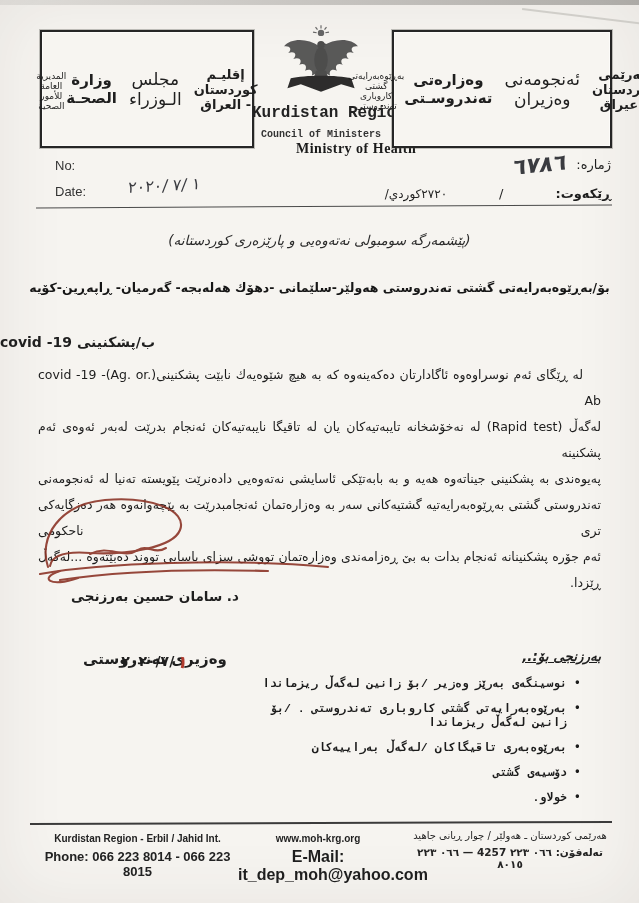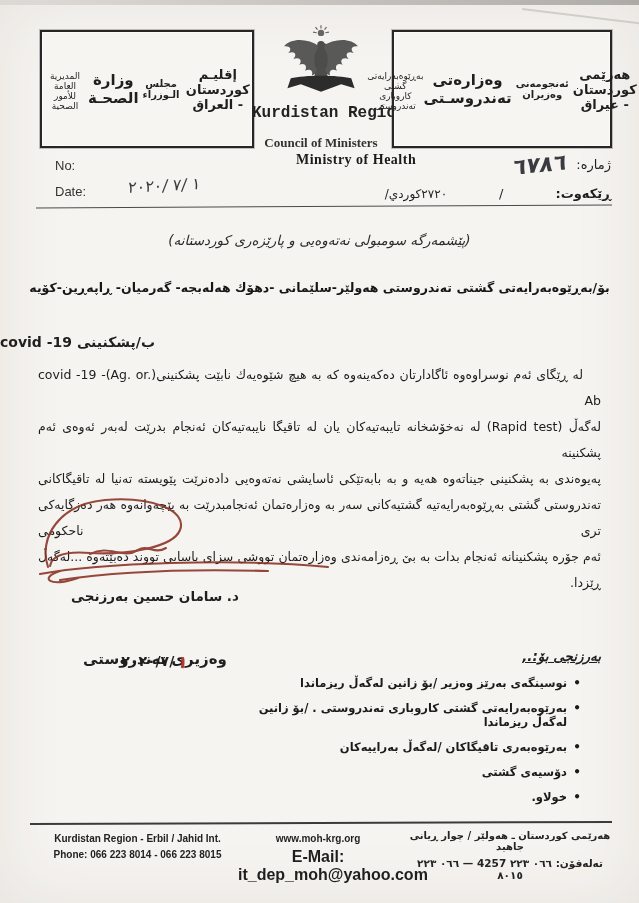--- a/index.html
+++ b/index.html
@@ -14,28 +14,28 @@
   .corner-fold{position:absolute;top:-6px;right:-14px;width:130px;height:22px;
     border-bottom:2px solid #c2c0bb;transform:rotate(7deg);opacity:.7;}
 
   
   .hbox{position:absolute;border:2px solid #262626;box-shadow:0 0 0 1px rgba(90,88,84,.35), inset 0 0 0 1px rgba(255,255,255,.6);
     display:flex;flex-direction:row;align-items:center;justify-content:center;
     text-align:center;direction:rtl;background:#f7f5f1;}
   .hbox-left{left:40px;top:30px;width:210px;height:114px;}
   .hbox-right{left:392px;top:30px;width:216px;height:114px;}
   .hbox .l1{font-size:13px;font-weight:bold;margin:2px 0;}
-  .hbox .l2{font-size:10px;font-weight:bold;margin:3px 4px;}
+  .hbox .l2{font-size:17px;font-weight:normal;margin:3px 12px;}
   .hbox .l3{font-size:15px;font-weight:bold;margin:3px 0;}
   .hbox .l4{font-size:9px;margin-top:4px;}
 
   .emblem-wrap{position:absolute;left:252px;top:24px;width:138px;text-align:center;}
   .emblem-wrap svg{width:84px;height:80px;display:block;margin:0 auto;opacity:.92;}
   .emb-c1{font-family:Liberation Mono, monospace;font-weight:bold;font-size:16px;white-space:nowrap;color:#222;}
-  .emb-c2{font-family:Liberation Serif, serif;font-weight:bold;font-size:13px;white-space:nowrap;color:#333;margin-top:13px;}
+  .emb-c2{font-family:Liberation Mono, monospace;font-weight:bold;font-size:10px;white-space:nowrap;color:#333;margin-top:7px;}
   .emb-c3{font-family:"Liberation Serif",serif;font-weight:bold;font-size:14px;letter-spacing:.5px;white-space:nowrap;color:#1b1b1b;margin-top:1px;padding-left:44px;}
 
   
   .ref-no{position:absolute;left:55px;top:158px;font-size:13px;color:#333;font-family:"Liberation Sans",sans-serif;}
   .ref-date{position:absolute;left:55px;top:184px;font-size:13px;color:#333;font-family:"Liberation Sans",sans-serif;}
   .hand{color:#3a3b40;}
   .ref-date-hand{position:absolute;left:128px;top:176px;font-size:16px;letter-spacing:4px;
     transform:rotate(-3deg) skewX(-8deg);direction:ltr;}
   .ref-right-1{position:absolute;right:28px;top:152px;display:flex;direction:rtl;align-items:center;gap:10px;}
   .ref-num-label{font-size:13px;}
@@ -60,35 +60,35 @@
   
   .sig-svg{position:absolute;left:30px;top:492px;width:310px;height:100px;}
   .sig-name{position:absolute;left:40px;top:588px;width:230px;text-align:center;direction:rtl;font-weight:bold;font-size:13.5px;}
   .sig-title{position:absolute;left:40px;top:650px;width:230px;text-align:center;direction:rtl;font-weight:bold;font-size:15px;}
   .sig-date{position:absolute;left:40px;top:650px;width:230px;text-align:center;direction:ltr;font-weight:bold;font-size:14px;letter-spacing:2px;}
   .sig-date .hand-red{color:#b03b2e;display:inline-block;transform:rotate(12deg) translateY(2px);font-size:17px;margin-left:4px;}
 
   
   .cc-header{position:absolute;right:38px;top:648px;direction:rtl;font-weight:bold;font-style:italic;
     font-size:13.5px;text-decoration:underline;letter-spacing:1px;}
-  .cc-list{position:absolute;right:58px;top:676px;width:330px;direction:rtl;list-style:none;margin:0;padding:0;}
+  .cc-list{position:absolute;right:58px;top:676px;width:330px;direction:rtl;list-style:none;margin:0;padding:0;font-family:Liberation Mono, monospace;}
   .cc-list li{font-size:11.5px;font-weight:600;margin-bottom:11px;position:relative;padding-right:14px;color:#1b1b1b;}
   .cc-list li::before{content:"•";position:absolute;right:0;top:0;font-size:12px;}
 
   
   .footer-rule{position:absolute;left:30px;top:822px;width:582px;border-top:2px solid #3b3b3b;transform:rotate(-.2deg);}
   .f-col{position:absolute;text-align:center;}
   .f-left{left:40px;top:833px;width:195px;font-family:"Liberation Sans",sans-serif;}
   .f-left .fl1{font-size:10px;font-weight:600;color:#222;}
-  .f-left .fl2{font-size:10px;font-weight:600;color:#222;margin-top:5px;}
+  .f-left .fl2{font-size:13px;font-weight:600;color:#222;margin-top:5px;}
   .f-center{left:238px;top:833px;width:160px;font-family:"Liberation Sans",sans-serif;}
   .f-center .fc1{font-size:10px;font-weight:bold;color:#1e1e1e;}
   .f-center .fc2{font-size:16px;font-weight:bold;color:#1e1e1e;margin-top:4px;}
   .f-right{left:405px;top:830px;width:210px;direction:rtl;}
-  .f-right .fr1{font-size:10px;font-weight:700;color:#242424;text-align:center;}
+  .f-right .fr1{font-size:10px;font-weight:400;color:#242424;text-align:center;}
   .f-right .fr2{font-size:10.5px;font-weight:600;color:#242424;margin-top:5px;}
 </style>
 </head>
 <body>
 
 <div class="page">
   <div class="scan-edge-top"></div>
   <div class="corner-fold"></div>
 
   <div class="hbox hbox-left">
@@ -147,21 +147,21 @@
   </div>
   <div class="ref-rule"></div>
 
   <div class="motto">(پێشمەرگە سومبولی نەتەوەیی و پارێزەری کوردستانە)</div>
   <div class="to-line">بۆ/بەڕێوەبەرایەتی گشتی تەندروستی هەولێر-سلێمانی -دهۆك هەلەبجە- گەرمیان- ڕاپەڕین-کۆیە</div>
   <div class="subject">ب/پشکنینی ⁦covid -19⁩</div>
 
   <div class="body-text">
     <div class="bl first">له ڕێگای ئەم نوسراوەوە ئاگادارتان دەکەینەوە کە بە هیچ شێوەیەك نابێت پشکنینی(⁦covid -19  -(Ag. or. Ab⁩</div>
     <div class="bl">لەگەڵ (⁦Rapid test⁩) لە نەخۆشخانە تایبەتیەکان یان لە تاقیگا نایبەتیەکان ئەنجام بدرێت لەبەر ئەوەی ئەم پشکنینە</div>
-    <div class="bl">پەیوەندی بە پشکنینی جیناتەوە هەیە  و بە بابەتێکی ئاسایشی نەتەوەیی دادەنرێت  پێویستە تەنیا لە تاقیگاکانی</div>
+    <div class="bl">پەیوەندی بە پشکنینی جیناتەوە هەیە  و بە بابەتێکی ئاسایشی نەتەوەیی دادەنرێت  پێویستە تەنیا لە ئەنجومەنی</div>
     <div class="bl">تەندروستی گشتی بەڕێوەبەرایەتیە گشتیەکانی سەر بە وەزارەتمان ئەنجامبدرێت بە پێچەوانەوە هەر دەزگایەکی تری ناحکومی</div>
     <div class="bl">ئەم جۆرە پشکنینانە ئەنجام بدات بە بێ ڕەزامەندی وەزارەتمان  تووشی سزای یاسایی تووند دەبێتەوە  ...لەگەڵ ڕێزدا.</div>
   </div>
 
   <svg class="sig-svg" viewBox="0 0 310 100">
     <g fill="none" stroke="#8c3528" stroke-width="2.1" stroke-linecap="round" opacity="0.9">
       <path d="M18,75 C8,45 30,12 75,8 C120,4 158,18 150,38 C143,56 95,63 60,61 C35,59 22,63 20,74"></path>
       <path d="M60,62 C80,52 92,68 108,58 C118,52 124,63 136,56"></path>
       <path d="M10,82 C70,71 205,66 298,75"></path>
       <path d="M30,88 C90,79 170,77 238,79"></path>

